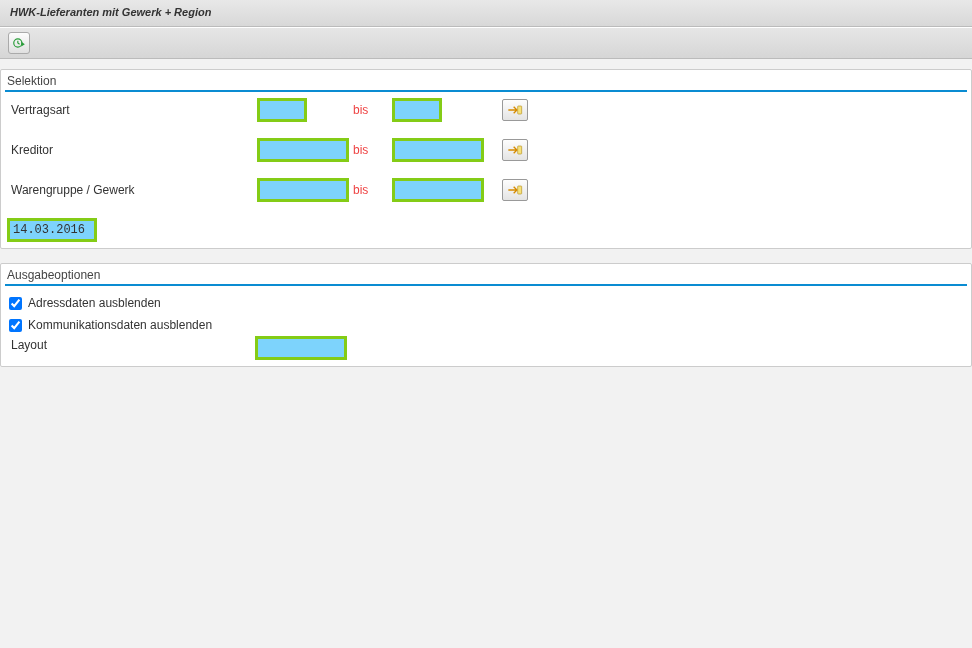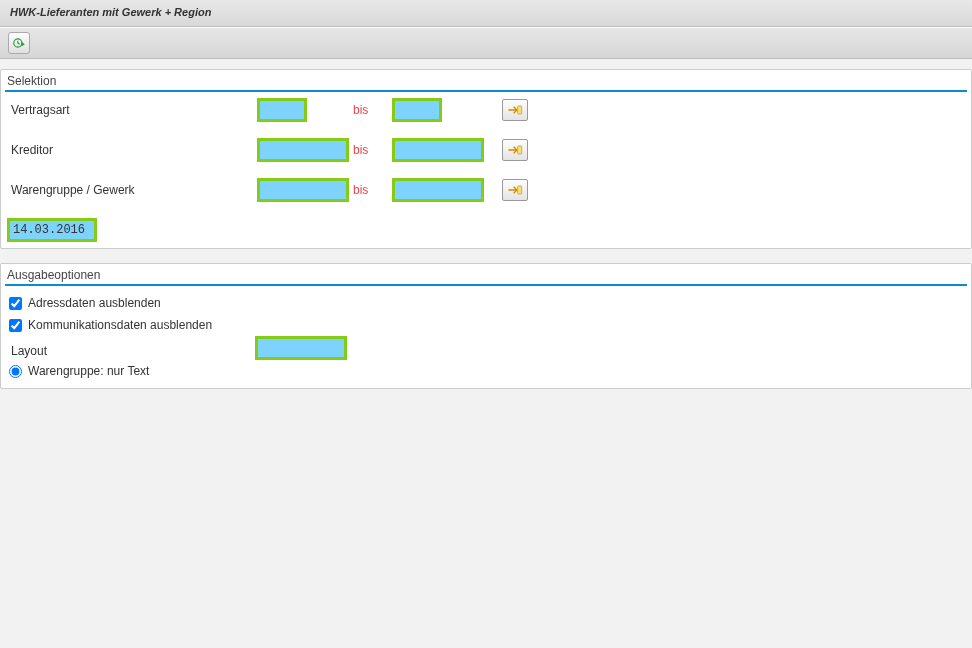--- a/index.html
+++ b/index.html
@@ -17,21 +17,21 @@
     .inp{height:18px;border:3px solid #84cc16;background:#7dd3fc;padding:0 3px;font-family:"Courier New",monospace;font-size:12px;color:#333}
     .inp-sm{width:38px}
     .inp-md{width:80px}
     .bis{padding-left:6px;color:#ef4444}
     .arrow-btn{width:24px;height:20px;border:1px solid #999;border-radius:2px;background:linear-gradient(#fdfdfd,#e4e4e4);display:flex;align-items:center;justify-content:center;cursor:pointer}
     .arrow-btn svg{width:16px;height:14px}
     .opts{padding:0 6px}
     .opt-row{display:flex;align-items:center;height:22px}
     .opt-row input[type=checkbox],.opt-row input[type=radio]{margin:0 4px 0 2px}
     .opt-lbl{padding-left:2px}
-    .layout-row{display:flex;align-items:flex-end;height:24px}
+    .layout-row{display:flex;align-items:flex-start;height:24px}
     .layout-row .lbl{width:240px}
   </style>
 </head>
 <body>
 
 <div class="title-bar">
   <h1>HWK-Lieferanten mit Gewerk +  Region</h1>
 </div>
 
 <div class="toolbar">
@@ -104,20 +104,16 @@
         <span class="opt-lbl">Adressdaten ausblenden</span>
       </div>
       <div class="opt-row">
         <input type="checkbox" checked="" style="">
         <span class="opt-lbl">Kommunikationsdaten ausblenden</span>
       </div>
       <div class="layout-row">
         <div class="lbl">Layout</div>
         <input class="inp inp-md" value="" style="">
       </div>
-      <div class="opt-row">
-        <input type="radio" name="wg" checked="" style="">
-        <span class="opt-lbl">Warengruppe: nur Text</span>
-      </div>
     </div>
   </div>
 
 </div>
 
 </body></html>

